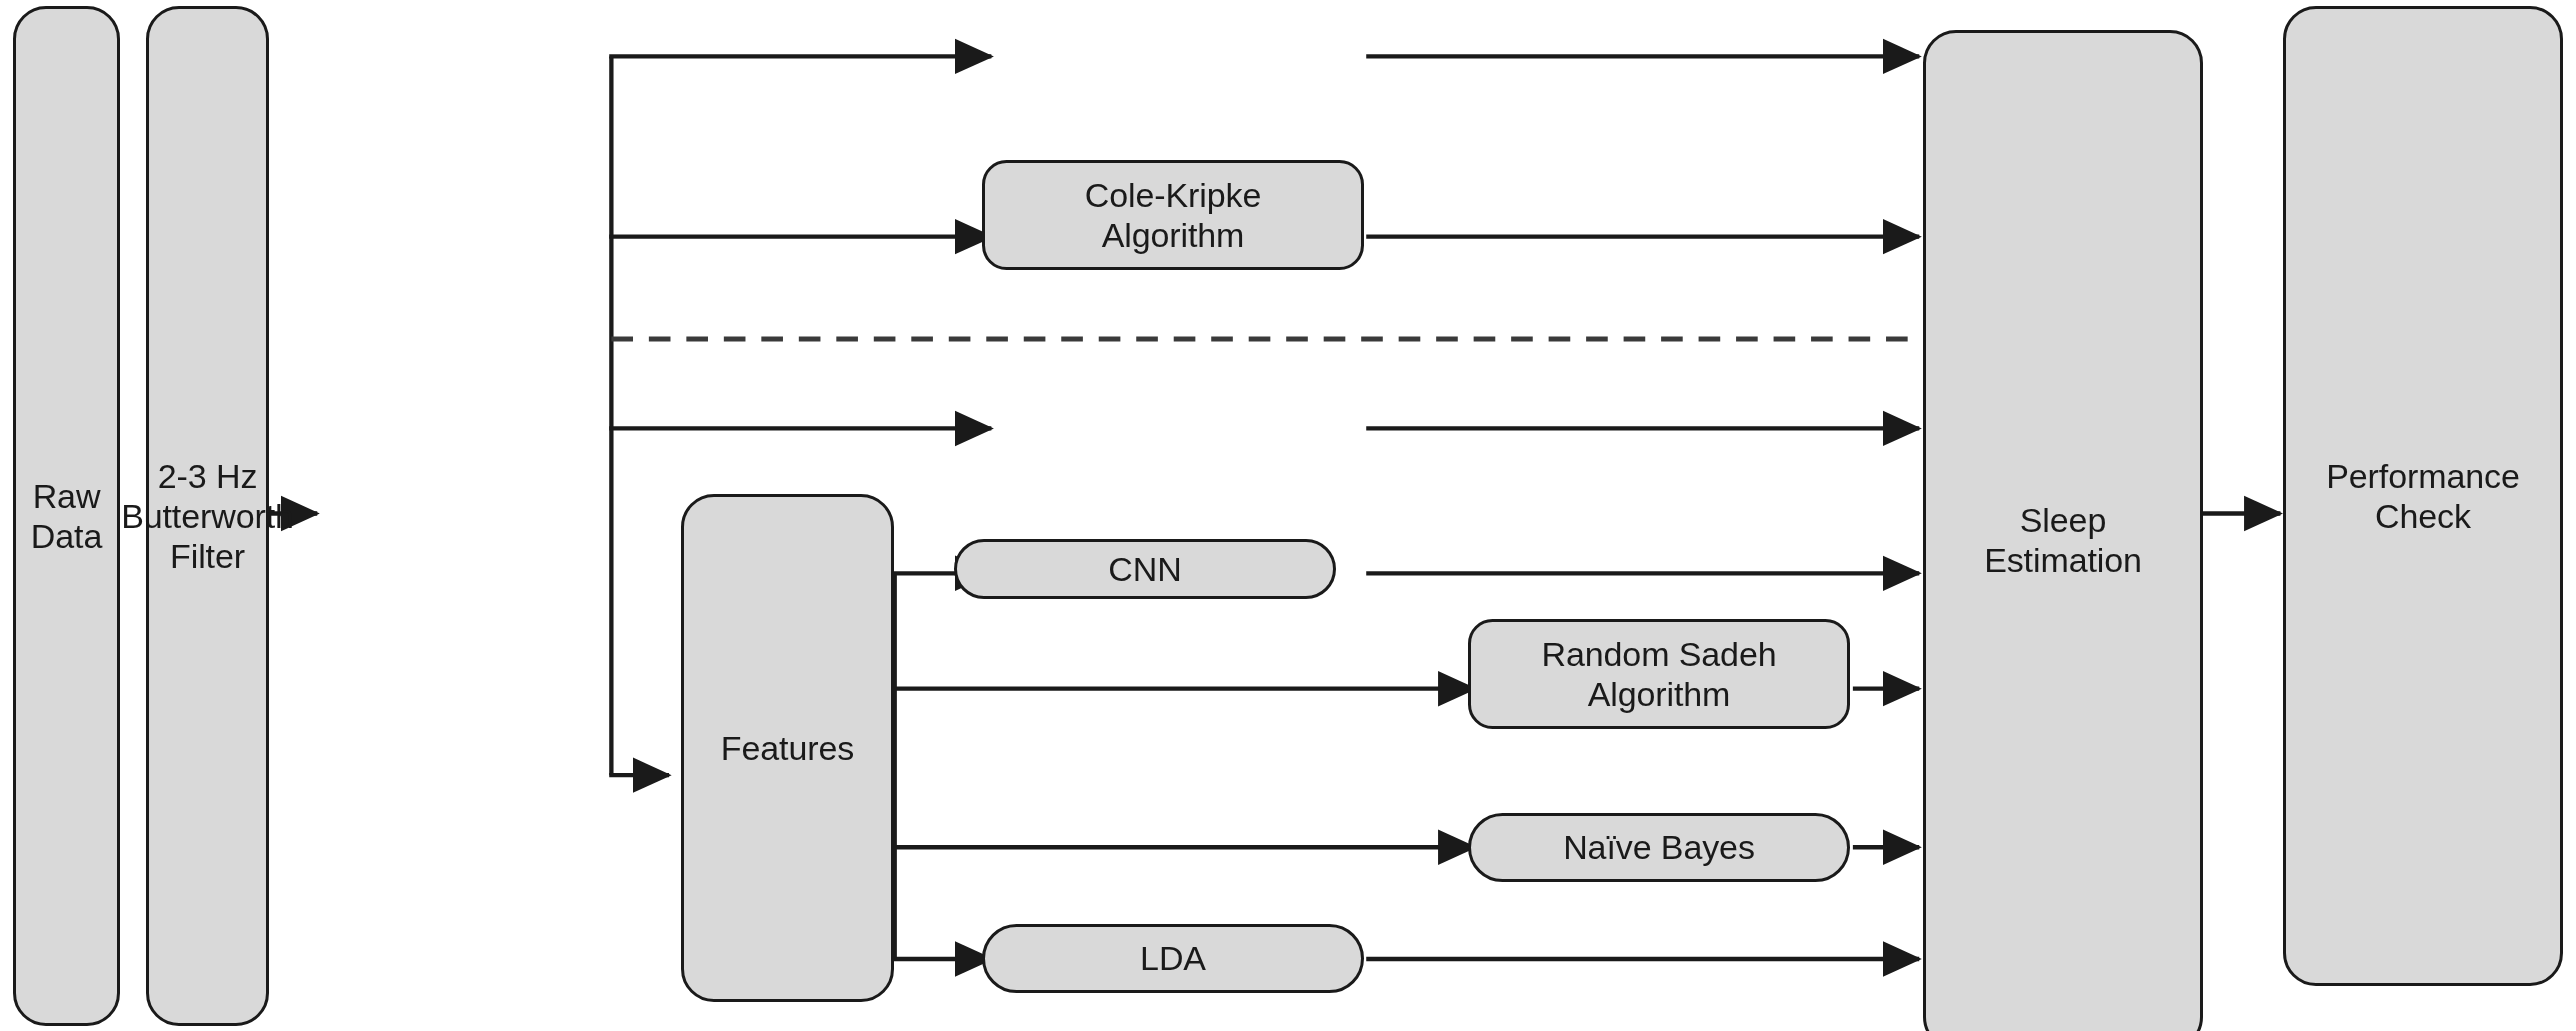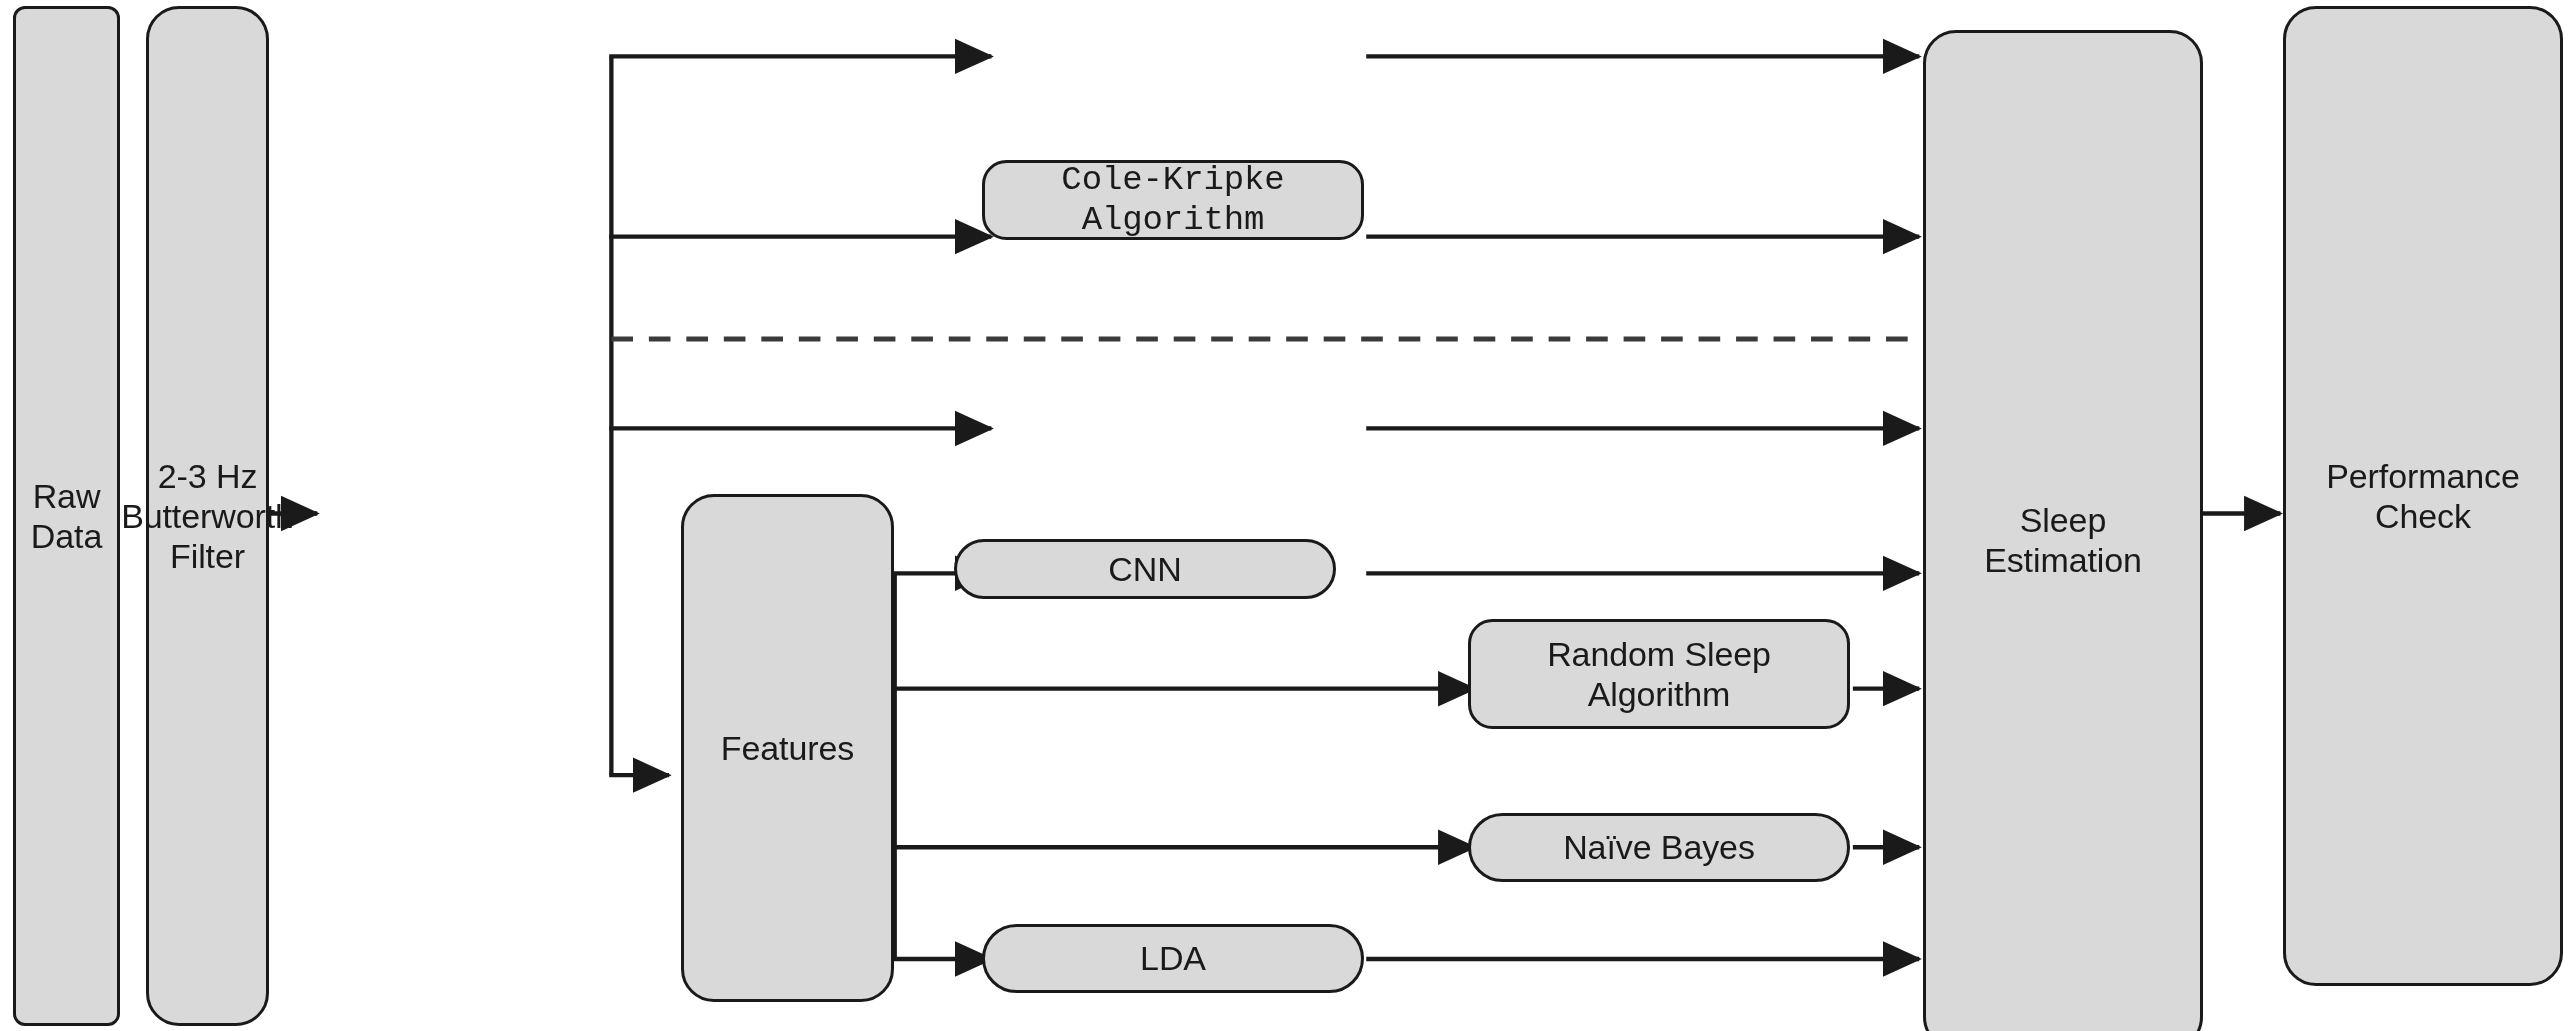--- a/index.html
+++ b/index.html
@@ -105,52 +105,52 @@
       <line x1="2570" y1="1175" x2="2662" y2="1175" marker-end="url(#ah)"></line>
 
       <line x1="1895" y1="1330" x2="2662" y2="1330" marker-end="url(#ah)"></line>
 
       <line x1="3055" y1="712" x2="3163" y2="712" marker-end="url(#ah)"></line>
     </g>
 
     <line x1="848" y1="470" x2="2665" y2="470" stroke="#3a3a3a" stroke-width="7" stroke-dasharray="30 22" fill="none"></line>
   </svg>
 
-  <div class="node tall" style="left:13px; top:5.8px; width:107px; height:1020px;border-radius:12px;">
+  <div class="node tall" style="left:13px; top:5.8px; width:107px; height:1020px;">
     <span class="lbl">Raw Data</span>
   </div>
 
   <div class="node tall" style="left:146px; top:5.8px; width:123px; height:1020px;">
     <span>
       <span class="lbl">2-3 Hz</span>
       <span class="lbl">Butterworth</span>
       <span class="lbl">Filter</span>
     </span>
   </div>
 
 
-  <div class="node roundbox" style="left:982px; top:160px; width:382px; height:80px;font-family:Liberation Mono, monospace;">
+  <div class="node roundbox" style="left:982px; top:160px; width:382px; height:110px;">
     <span>
       <span class="lbl">Cole-Kripke</span>
       <span class="lbl">Algorithm</span>
     </span>
   </div>
 
 
   <div class="node tall" style="left:681px; top:494px; width:213px; height:508px;">
     <span class="lbl">Features</span>
   </div>
 
   <div class="node pill" style="left:954px; top:539px; width:382px; height:60px;text-align:right;">
     <span class="lbl">CNN</span>
   </div>
 
   <div class="node roundbox" style="left:1468px; top:619px; width:382px; height:110px;">
     <span>
-      <span class="lbl">Random Sleep</span>
+      <span class="lbl">Random Sadeh</span>
       <span class="lbl">Algorithm</span>
     </span>
   </div>
 
   <div class="node pill" style="left:1468px; top:813px; width:382px; height:69px;">
     <span class="lbl">Naïve Bayes</span>
   </div>
 
   <div class="node pill" style="left:982px; top:924px; width:382px; height:69px;">
     <span class="lbl">LDA</span>

